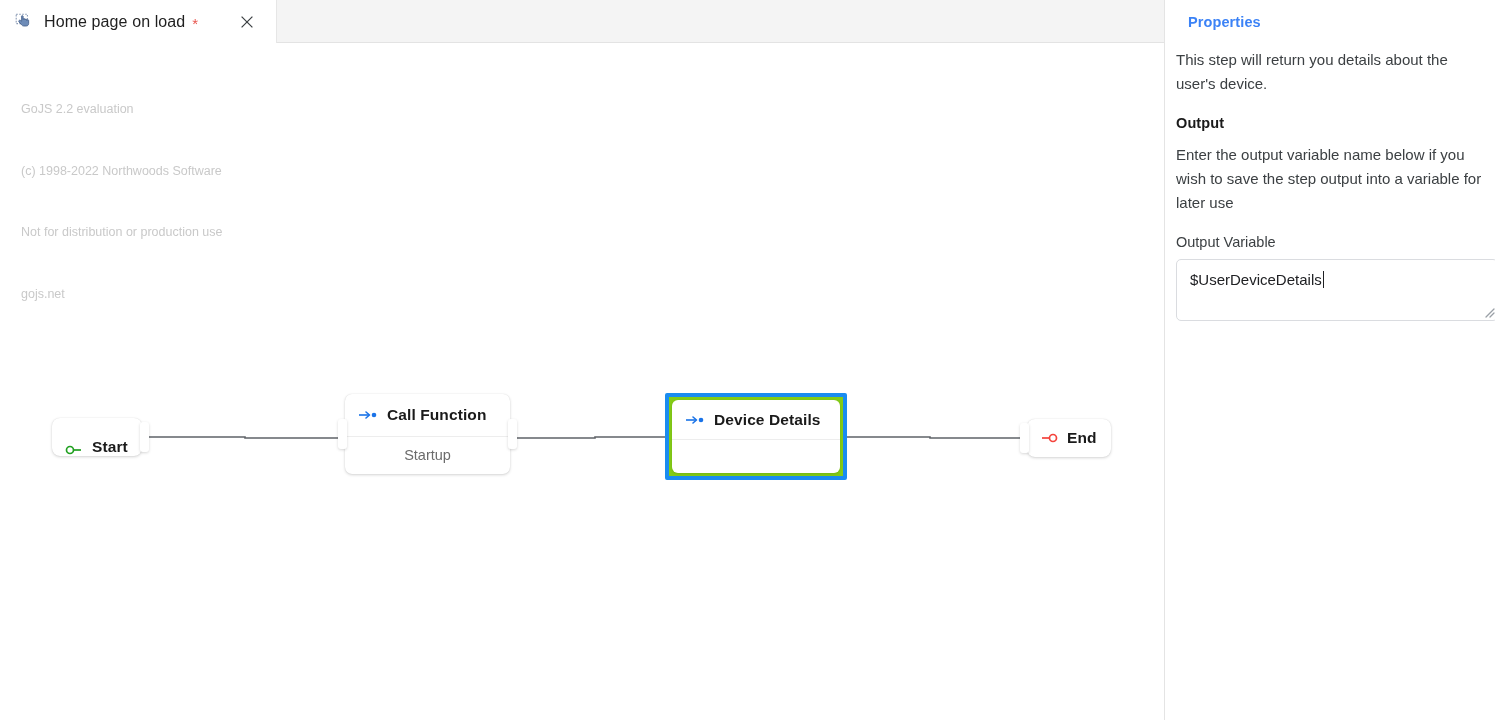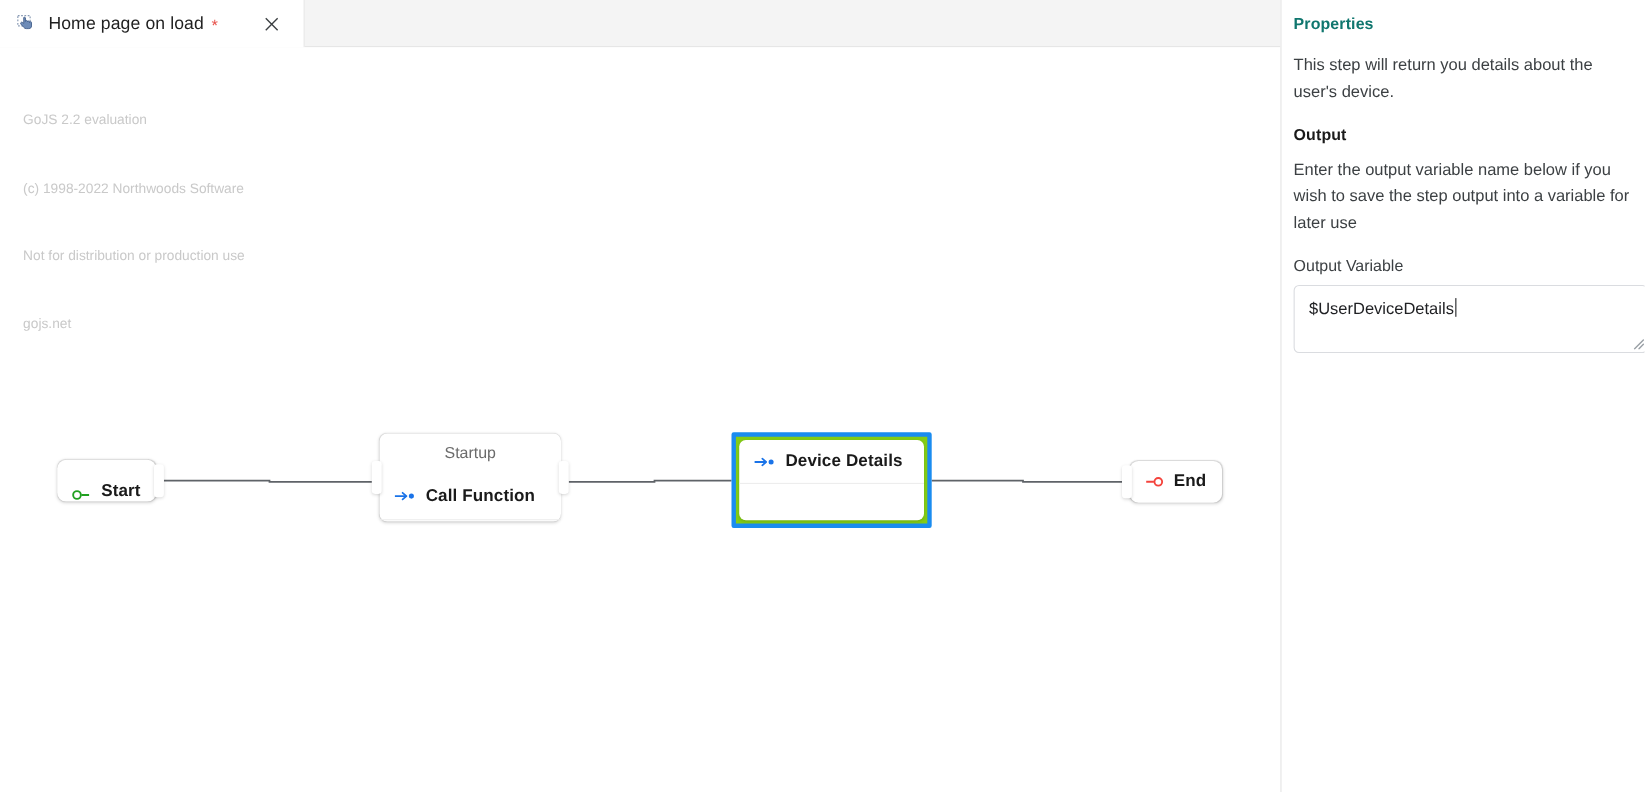--- a/index.html
+++ b/index.html
@@ -216,22 +216,22 @@
     width: 331px;
     height: 720px;
     background: #ffffff;
     border-left: 1px solid #e4e4e4;
     box-sizing: border-box;
     padding: 14px 0 0 11px;
   }
   #prop-title {
     font-size: 14.5px;
     font-weight: bold;
-    color: #0f766e;
-    margin: 0 0 18px 0;
+    color: #3b82f6;
+    margin: 0 0 18px 12px;
     letter-spacing: 0.1px;
   }
   .prop-para {
     font-size: 15px;
     line-height: 24px;
     color: #3c4043;
     margin: 0 0 19px 0;
     padding-right: 10px;
   }
   .prop-head {
@@ -322,32 +322,32 @@
       <svg class="icon-svg" width="18" height="12" viewBox="0 0 18 12">
         <circle cx="5" cy="6" r="3.5" fill="none" stroke="#20a020" stroke-width="1.7"></circle>
         <path d="M9 6 H16" stroke="#20a020" stroke-width="1.7" fill="none"></path>
       </svg>
     </span>
     <span class="node-title">Start</span>
     <span class="port-tab"></span>
   </div>
 
   <div class="node" id="node-callfn">
-    <div class="node-row row-bot">
-      <span class="node-sub">Startup</span>
-    </div>
     <div class="node-row row-top">
       <span class="icon-box">
         <svg class="icon-svg" width="20" height="12" viewBox="0 0 20 12">
           <path d="M1 6 H11" stroke="#1a73e8" stroke-width="1.6" fill="none"></path>
           <path d="M8 3 L11.5 6 L8 9" stroke="#1a73e8" stroke-width="1.6" fill="none" stroke-linecap="round" stroke-linejoin="round"></path>
           <circle cx="16" cy="6" r="2.3" fill="#1a73e8"></circle>
         </svg>
       </span>
       <span class="node-title">Call Function</span>
+    </div>
+    <div class="node-row row-bot">
+      <span class="node-sub">Startup</span>
     </div>
     <span class="port-tab left"></span>
     <span class="port-tab right"></span>
   </div>
 
   <div id="node-device-wrap">
     <div id="node-device">
       <div class="node-row row-top">
         <span class="icon-box">
           <svg class="icon-svg" width="20" height="12" viewBox="0 0 20 12">

